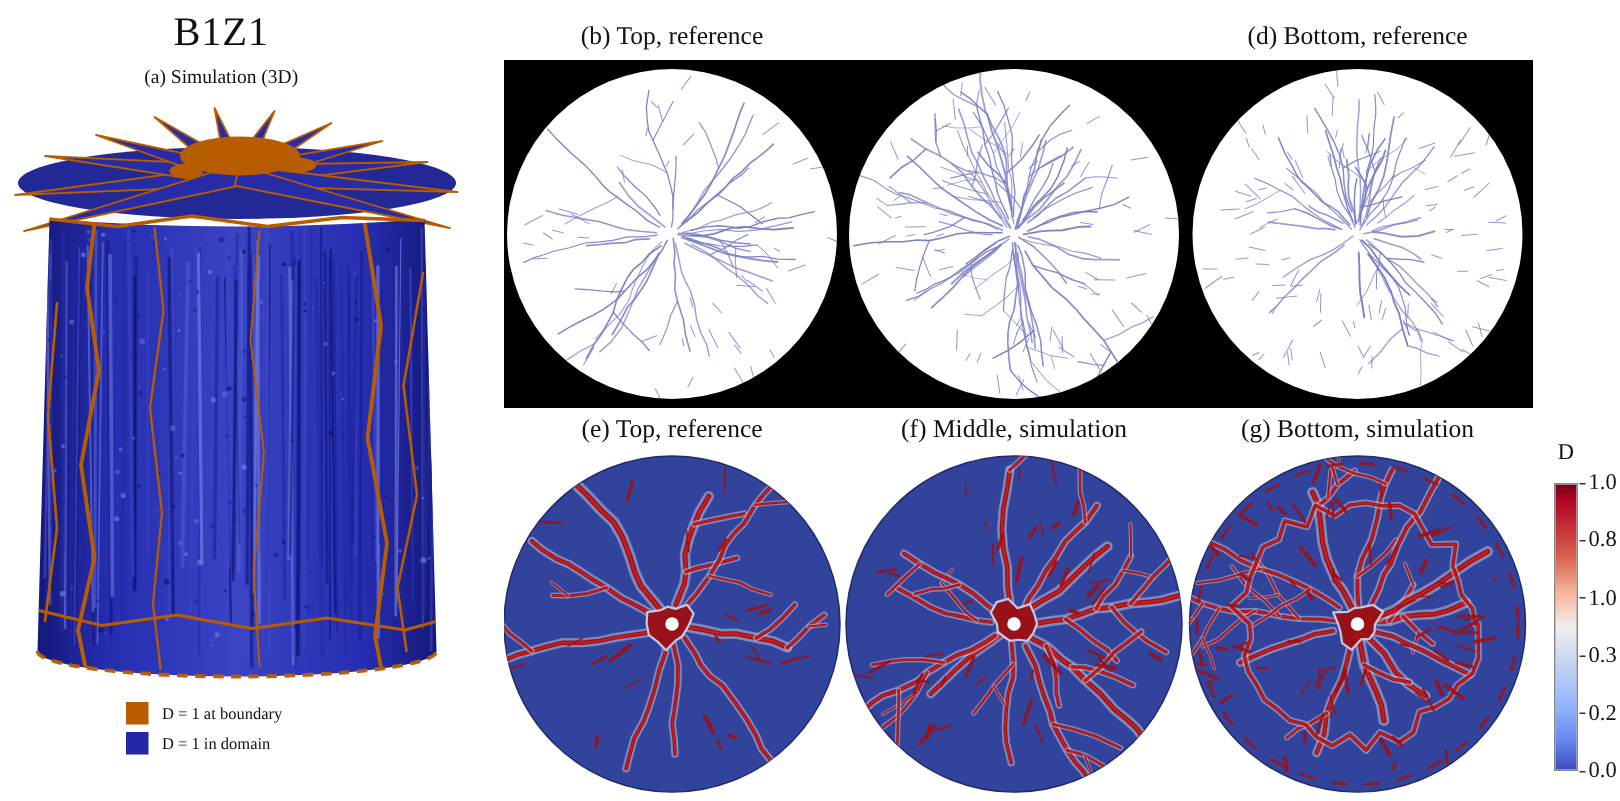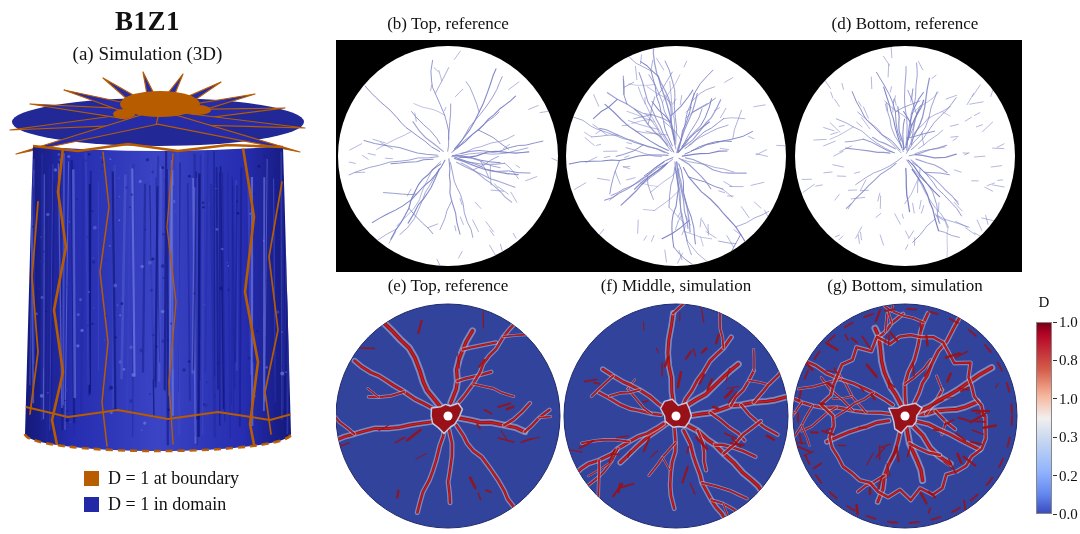--- a/index.html
+++ b/index.html
@@ -1,23 +1,23 @@
 <!DOCTYPE html>
 <html><head>
 <meta charset="utf-8">
 <style>
   *{margin:0;padding:0;box-sizing:border-box}
   html,body{background:#fff}
   body{font-family:"Liberation Serif","DejaVu Serif",serif;color:#111}
   .fig{position:relative;width:1080px;height:534px;background:#fff;overflow:hidden}
-  .ptitle{position:absolute;left:25px;top:6px;width:245px;text-align:center;font-size:27px;font-weight:700;letter-spacing:.5px}
-  .psub{position:absolute;left:25px;top:43px;width:245px;text-align:center;font-size:19px}
+  .ptitle{position:absolute;left:25px;top:6px;width:245px;text-align:center;font-size:27px;font-weight:400;letter-spacing:.5px}
+  .psub{position:absolute;left:25px;top:43px;width:245px;text-align:center;font-size:13px}
   #cyl{position:absolute;left:8px;top:62px;width:300px;height:400px}
   .legend{position:absolute;left:84px;top:468px}
-  .lrow{display:flex;align-items:center;gap:9px;font-size:18px;margin-bottom:5px;white-space:nowrap}
+  .lrow{display:flex;align-items:center;gap:9px;font-size:11px;margin-bottom:5px;white-space:nowrap}
   .sw{width:15px;height:15px;display:inline-block;flex:0 0 15px}
   .plabel{position:absolute;width:260px;text-align:center;font-size:17px}
   .ref-label{top:14px}
   .sim-label{top:276px}
   #refrow{position:absolute;left:336px;top:40px;width:686px;height:232px;background:#000}
   #simrow{position:absolute;left:336px;top:300px;width:686px;height:232px;background:#fff}
   .cbar-title{position:absolute;left:1034px;top:294px;width:20px;text-align:center;font-size:15px}
   #cbar{position:absolute;left:1036px;top:322px;width:16px;height:192px;border:1px solid #888}
   .tick{position:absolute;font-size:15px;line-height:16px}
   .tickmark{position:absolute;width:4px;height:1px;background:#333}

